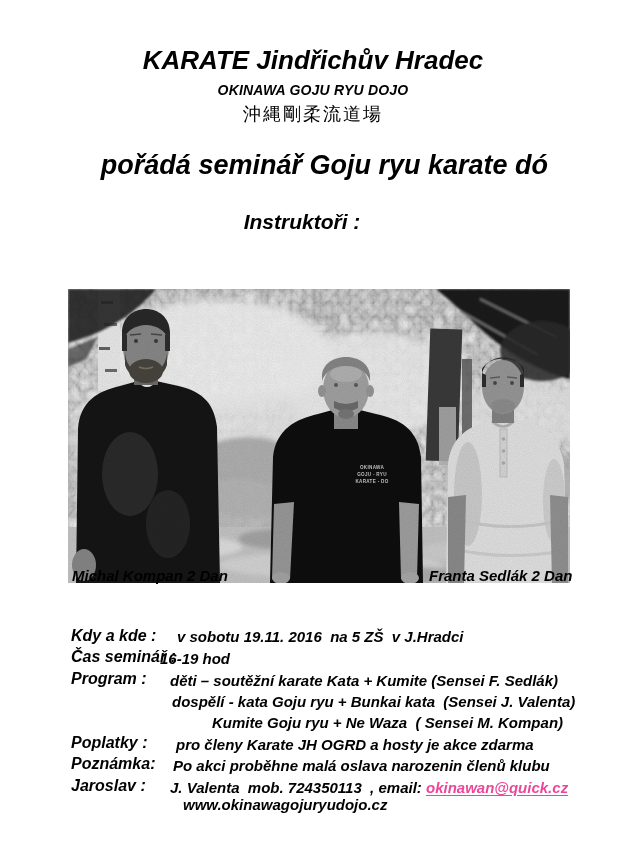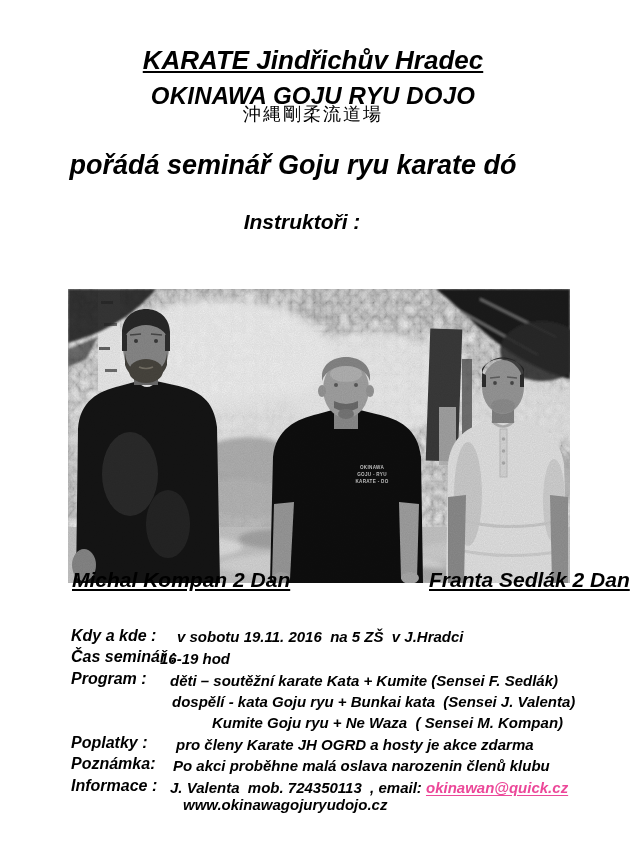--- a/index.html
+++ b/index.html
@@ -5,31 +5,31 @@
   html,body { margin:0; padding:0; background:#ffffff; }
   .page {
     position:relative; width:637px; height:867px; margin:0 auto;
     background:#ffffff; color:#000;
     font-family:"Liberation Sans","DejaVu Sans",sans-serif;
     overflow:hidden;
   }
   .abs { position:absolute; margin:0; white-space:pre; }
   .center-col { left:58px; width:510px; text-align:center; white-space:pre; }
   .bi { font-weight:bold; font-style:italic; }
-  .t1 { top:46px;  font-size:26px; line-height:1.15;text-decoration:underline; }
-  .t2 { top:82px;  font-size:24px; line-height:1.15; letter-spacing:.2px; }
+  .t1 { top:46px;  font-size:26px; line-height:1.15; }
+  .t2 { top:82px;  font-size:14px; line-height:1.15; letter-spacing:.2px; }
   .kanji {
     top:104px; font-size:18px; line-height:1.2; letter-spacing:2px;
     font-family:"Liberation Serif","DejaVu Serif",serif; font-weight:normal;
   }
-  .event { top:149px; left:38px; font-size:27px; line-height:1.2; }
+  .event { top:149px; left:38px; font-size:27px; line-height:1.2;text-align:right; }
   .instr { top:209px; left:47px; font-size:21px; line-height:1.2;text-align:center; }
   .photo-wrap { left:68px; top:253px; width:502px; height:294px; }
   .photo-wrap svg { display:block; }
-  .name  { top:566px; font-size:21px; line-height:1.3;text-decoration:underline; }
+  .name  { top:566px; font-size:15px; line-height:1.3; }
   .dline { font-size:15px; line-height:1.3; }
   .dlbl  { font-size:16px; }
   .email-link {
     color:#ec4899; text-decoration:underline; text-underline-offset:2px; cursor:pointer;
   }
 </style>
 </head>
 <body>
 
 <div class="page">
@@ -208,18 +208,18 @@
   <div class="abs bi dline" style="left:170px;top:671px">děti – soutěžní karate Kata + Kumite (Sensei F. Sedlák)</div>
   <div class="abs bi dline" style="left:172px;top:692px">dospělí - kata Goju ryu + Bunkai kata  (Sensei J. Valenta)</div>
   <div class="abs bi dline" style="left:212px;top:713px">Kumite Goju ryu + Ne Waza  ( Sensei M. Kompan)</div>
 
   <div class="abs bi dline dlbl" style="left:71px;top:733px">Poplatky :</div>
   <div class="abs bi dline" style="left:176px;top:735px">pro členy Karate JH OGRD a hosty je akce zdarma</div>
 
   <div class="abs bi dline dlbl" style="left:71px;top:754px">Poznámka:</div>
   <div class="abs bi dline" style="left:173px;top:756px">Po akci proběhne malá oslava narozenin členů klubu</div>
 
-  <div class="abs bi dline dlbl" style="left:71px;top:776px">Informace :</div>
+  <div class="abs bi dline dlbl" style="left:71px;top:776px">Jaroslav :</div>
   <div class="abs bi dline" style="left:170px;top:778px"><span>J. Valenta  mob. 724350113  , email: </span><a class="email-link">okinawan@quick.cz</a></div>
 
   <div class="abs bi dline" style="left:183px;top:795px">www.okinawagojuryudojo.cz</div>
 
 </div>
 
 </body></html>

